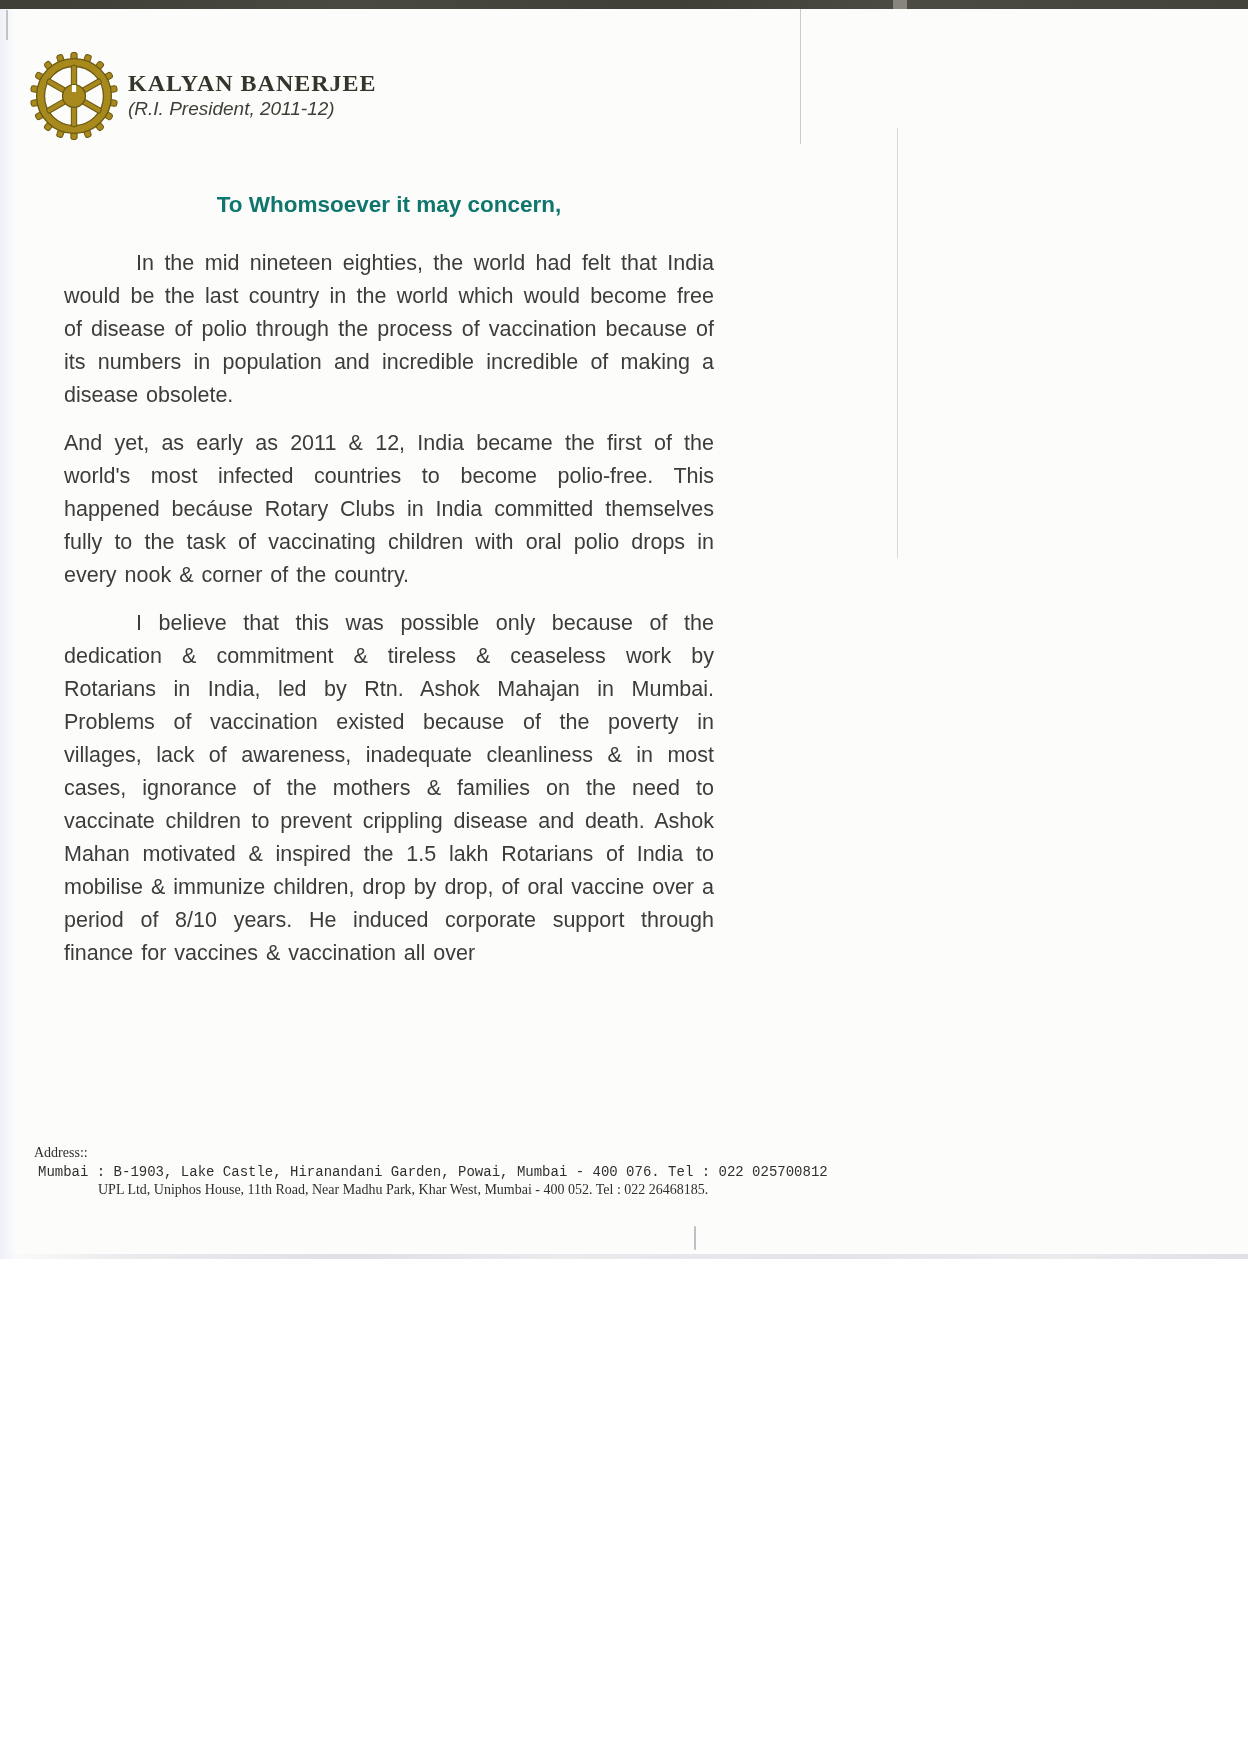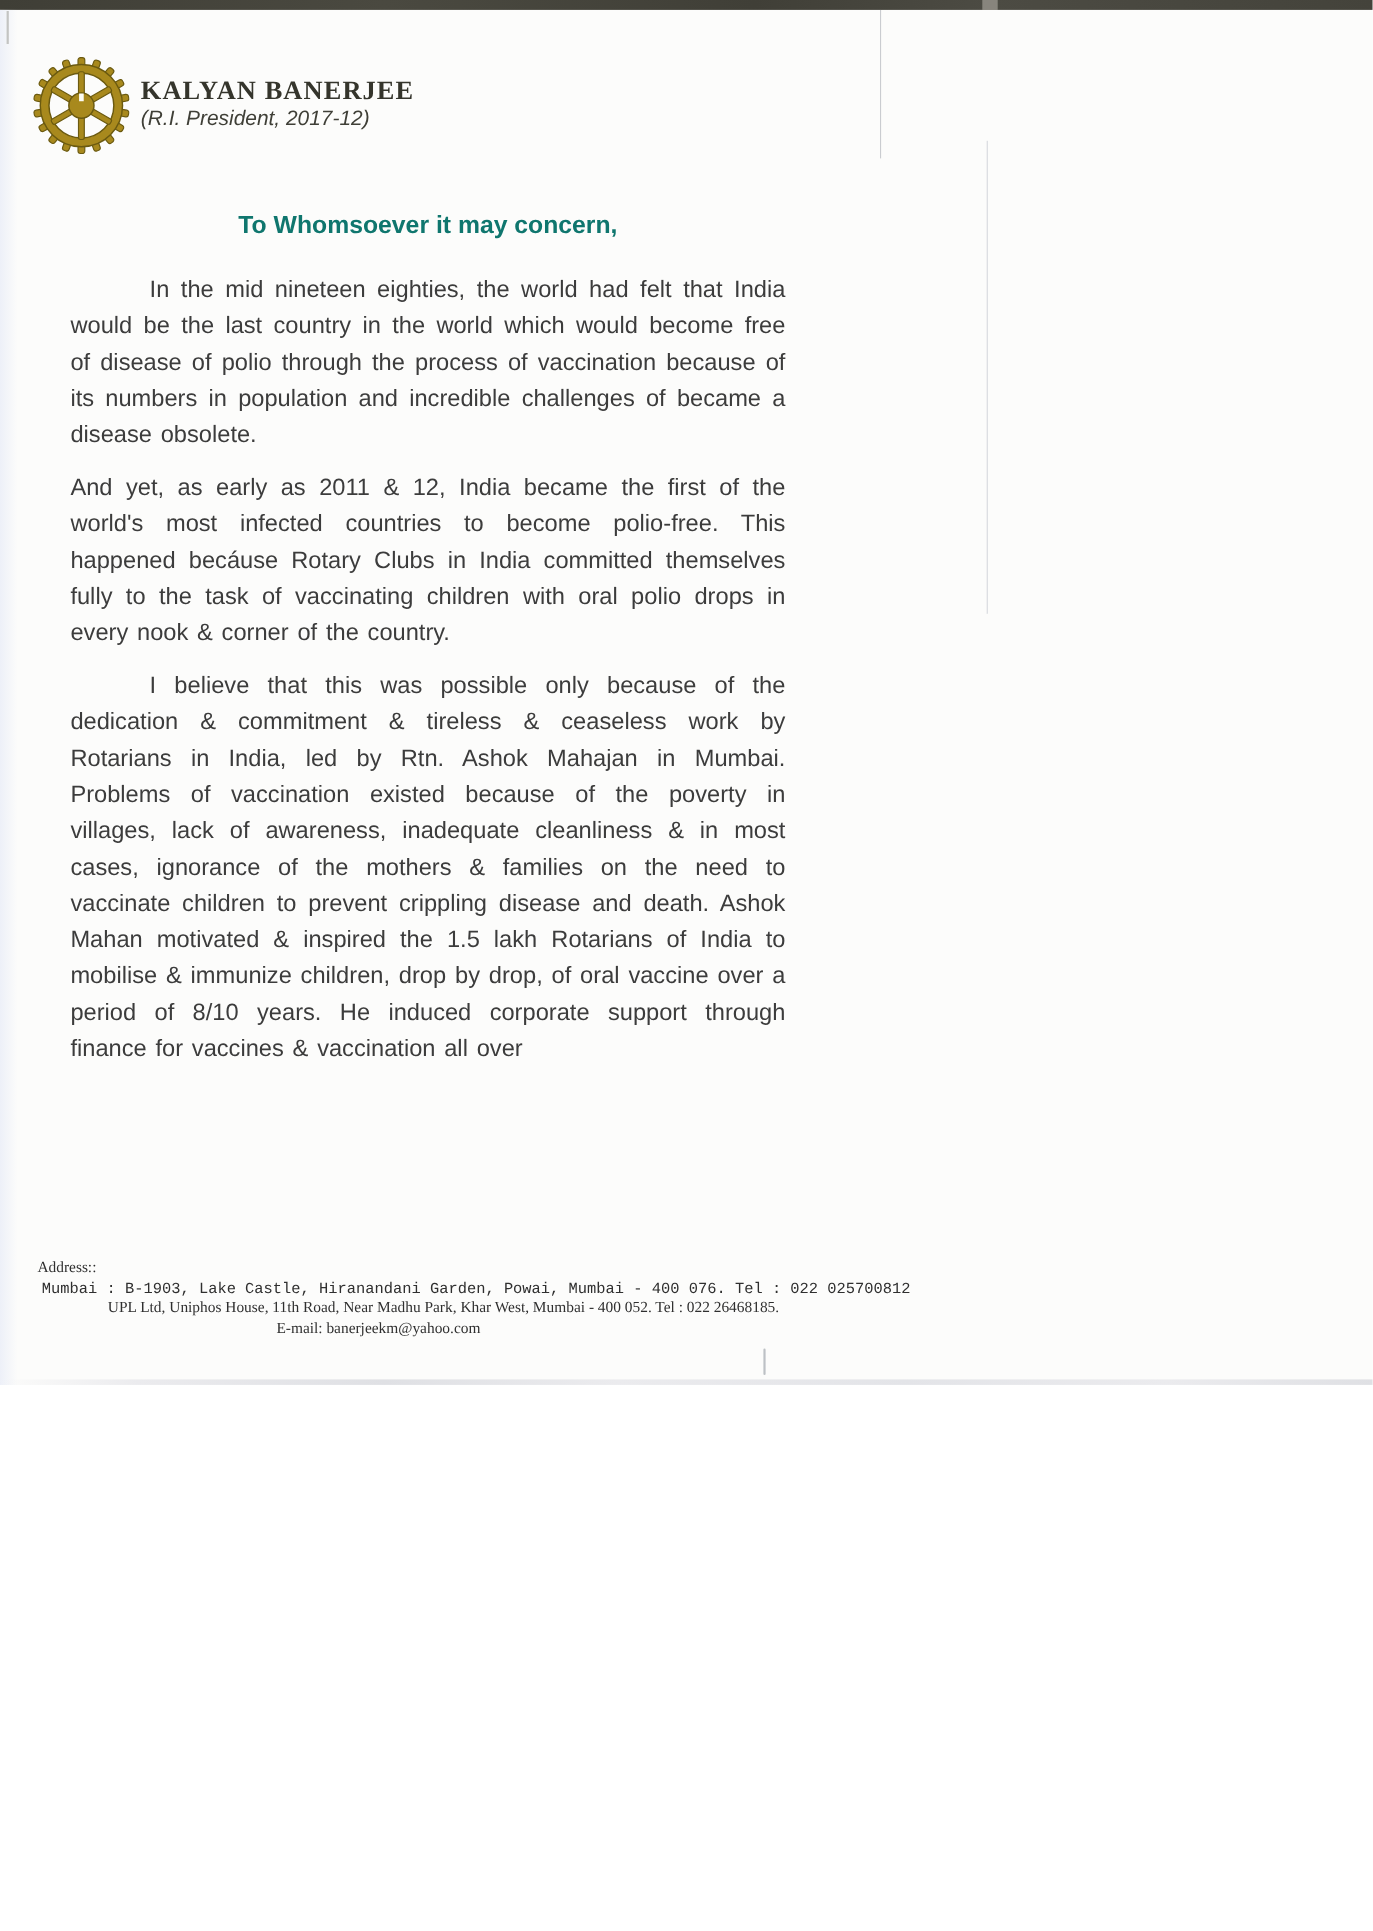--- a/index.html
+++ b/index.html
@@ -129,37 +129,36 @@
         <use href="#s" transform="rotate(120 50 50)"></use>
         <use href="#s" transform="rotate(180 50 50)"></use>
         <use href="#s" transform="rotate(240 50 50)"></use>
         <use href="#s" transform="rotate(300 50 50)"></use>
       </g>
       <circle cx="50" cy="50" r="13" fill="#a8891d" stroke="#6b5a10" stroke-width="1.5"></circle>
       <rect x="47.6" y="37.5" width="4.8" height="8" fill="#fcfcf5"></rect>
     </svg>
     <div class="lh-text">
       <div class="lh-name">KALYAN BANERJEE</div>
-      <div class="lh-role">(R.I. President, 2017-12)</div>
+      <div class="lh-role">(R.I. President, 2011-12)</div>
     </div>
   </div>
 
   <div class="salutation">To Whomsoever it may concern,</div>
 
   <div class="letter-body">
-    <p class="para indent">In the mid nineteen eighties, the world had felt that India would be the last country in the world which would become free of disease of polio through the process of vaccination because of its numbers in population and incredible challenges of became a disease obsolete.</p>
+    <p class="para indent">In the mid nineteen eighties, the world had felt that India would be the last country in the world which would become free of disease of polio through the process of vaccination because of its numbers in population and incredible incredible of making a disease obsolete.</p>
     <p class="para">And yet, as early as 2011 &amp; 12, India became the first of the world's most infected countries to become polio-free. This happened becáuse Rotary Clubs in India committed themselves fully to the task of vaccinating children with oral polio drops in every nook &amp; corner of the country.</p>
     <p class="para indent">I believe that this was possible only because of the dedication &amp; commitment &amp; tireless &amp; ceaseless work by Rotarians in India, led by Rtn. Ashok Mahajan in Mumbai. Problems of vaccination existed because of the poverty in villages, lack of awareness, inadequate cleanliness &amp; in most cases, ignorance of the mothers &amp; families on the need to vaccinate children to prevent crippling disease and death. Ashok Mahan motivated &amp; inspired the 1.5 lakh Rotarians of India to mobilise &amp; immunize children, drop by drop, of oral vaccine over a period of 8/10 years. He induced corporate support through finance for vaccines &amp; vaccination all over</p>
   </div>
 
   <div class="footer">
     <div class="f-label">Address::</div>
     <div class="f-l1">Mumbai : B-1903, Lake Castle, Hiranandani Garden, Powai, Mumbai - 400 076. Tel : 022 025700812</div>
     <div class="f-l2">UPL Ltd, Uniphos House, 11th Road, Near Madhu Park, Khar West, Mumbai - 400 052. Tel : 022 26468185.</div>
-    <div class="f-l3">E-mail: banerjeekm@yahoo.com</div>
   </div>
 
   <div class="divider"></div>
 
   <div class="ghosts">
     <div class="ghost" style="left:272px;top:1294px;width:150px;height:17px;"></div>
     <div class="ghost" style="left:280px;top:1353px;width:122px;height:16px;"></div>
     <div class="ghost" style="left:282px;top:1412px;width:98px;height:16px;"></div>
     <div class="ghost" style="left:284px;top:1471px;width:86px;height:16px;"></div>
     <div class="ghost" style="left:518px;top:1298px;width:64px;height:14px;"></div>

